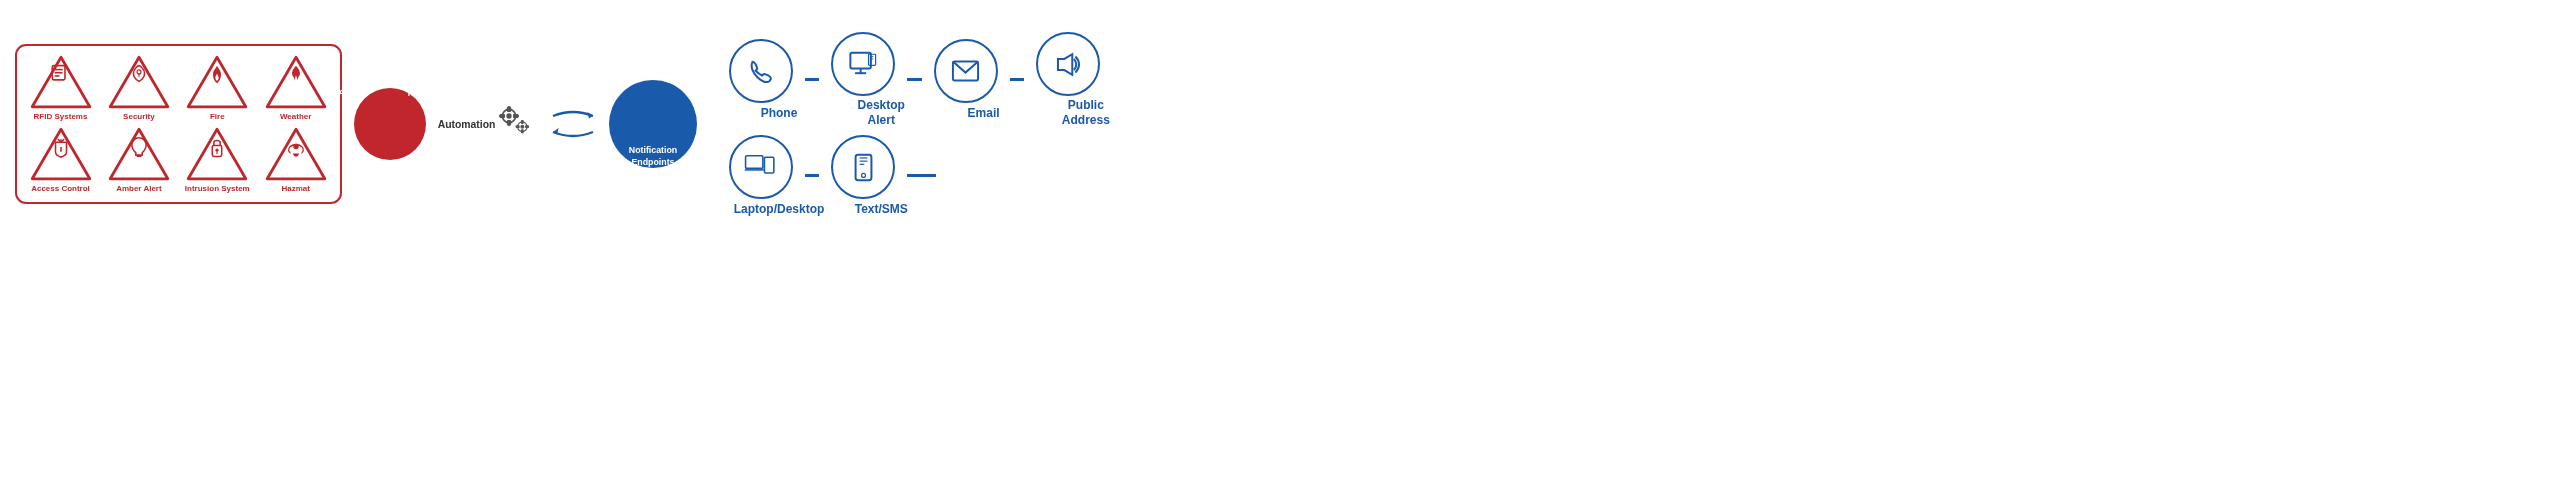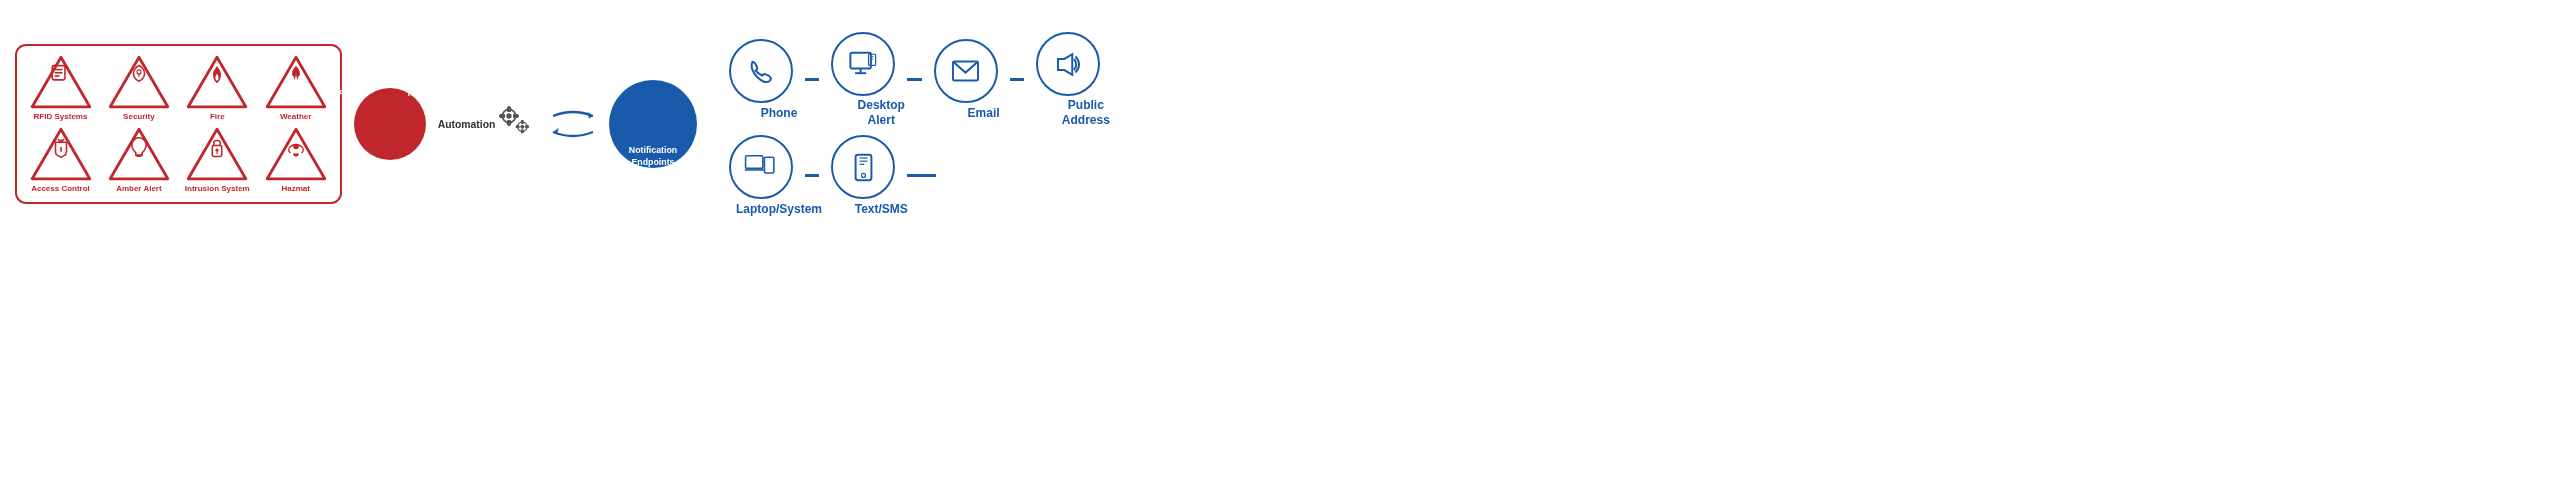--- a/index.html
+++ b/index.html
@@ -428,21 +428,21 @@
     <div class="endpoint-row">
 
       <div class="endpoint-item">
         <div class="endpoint-circle">
           <svg width="33" height="25.5" viewBox="0 0 42 32">
             <rect x="2" y="2" width="22" height="16" rx="1.5" fill="none" stroke="#1a5aaa" stroke-width="2"></rect>
             <line x1="1" y1="20" x2="25" y2="20" stroke="#1a5aaa" stroke-width="2"></line>
             <rect x="26" y="4" width="12" height="20" rx="1.5" fill="none" stroke="#1a5aaa" stroke-width="2"></rect>
           </svg>
         </div>
-        <div class="endpoint-label">Laptop/System</div>
+        <div class="endpoint-label">Laptop/Desktop</div>
       </div>
       <div class="h-line"></div>
 
       <div class="endpoint-item">
         <div class="endpoint-circle">
           <svg width="19" height="29" viewBox="0 0 24 36">
             <rect x="2" y="2" width="20" height="32" rx="3" fill="none" stroke="#1a5aaa" stroke-width="2.5"></rect>
             <line x1="7" y1="6" x2="17" y2="6" stroke="#1a5aaa" stroke-width="1.5"></line>
             <line x1="7" y1="10" x2="17" y2="10" stroke="#1a5aaa" stroke-width="1.5"></line>
             <line x1="7" y1="14" x2="13" y2="14" stroke="#1a5aaa" stroke-width="1.5"></line>

